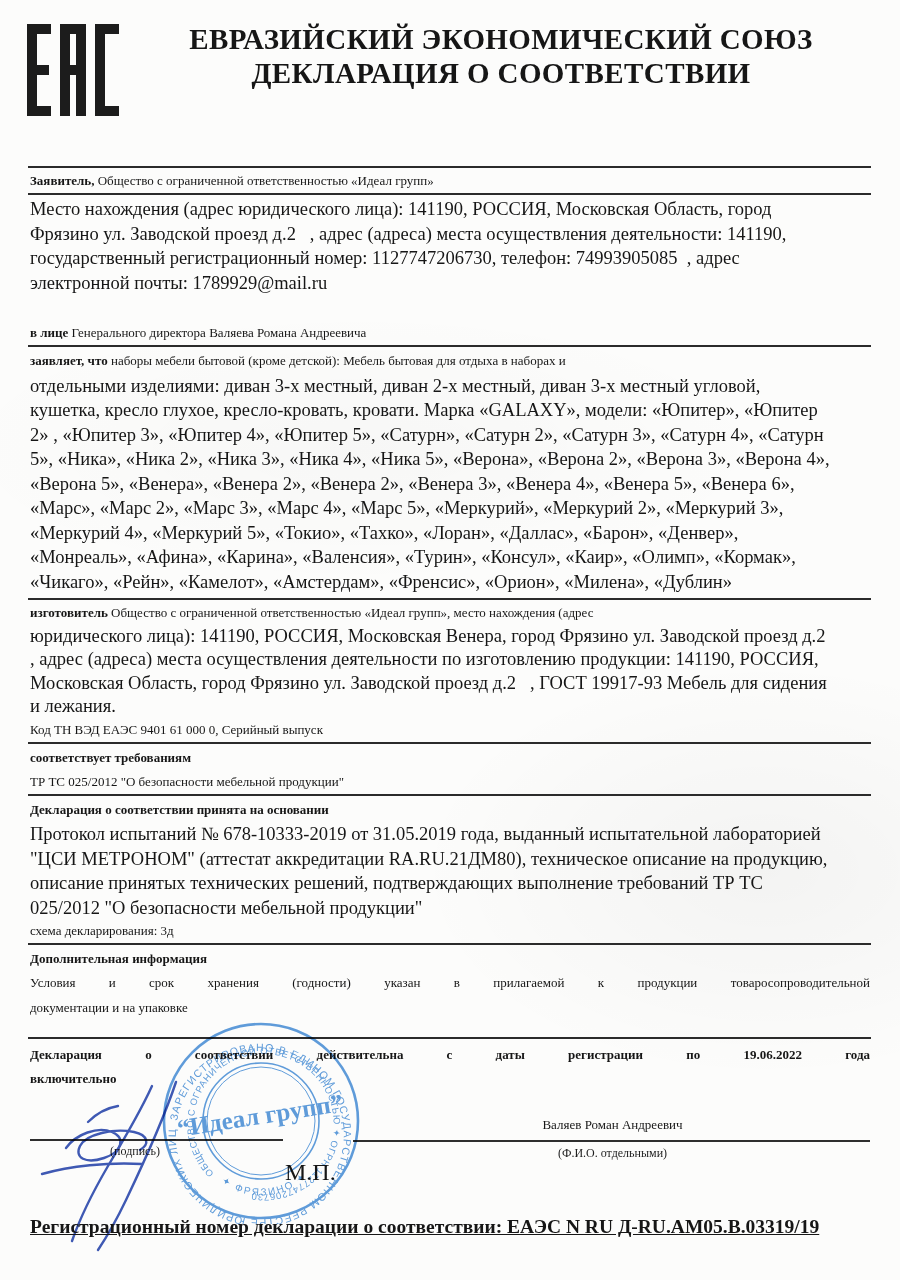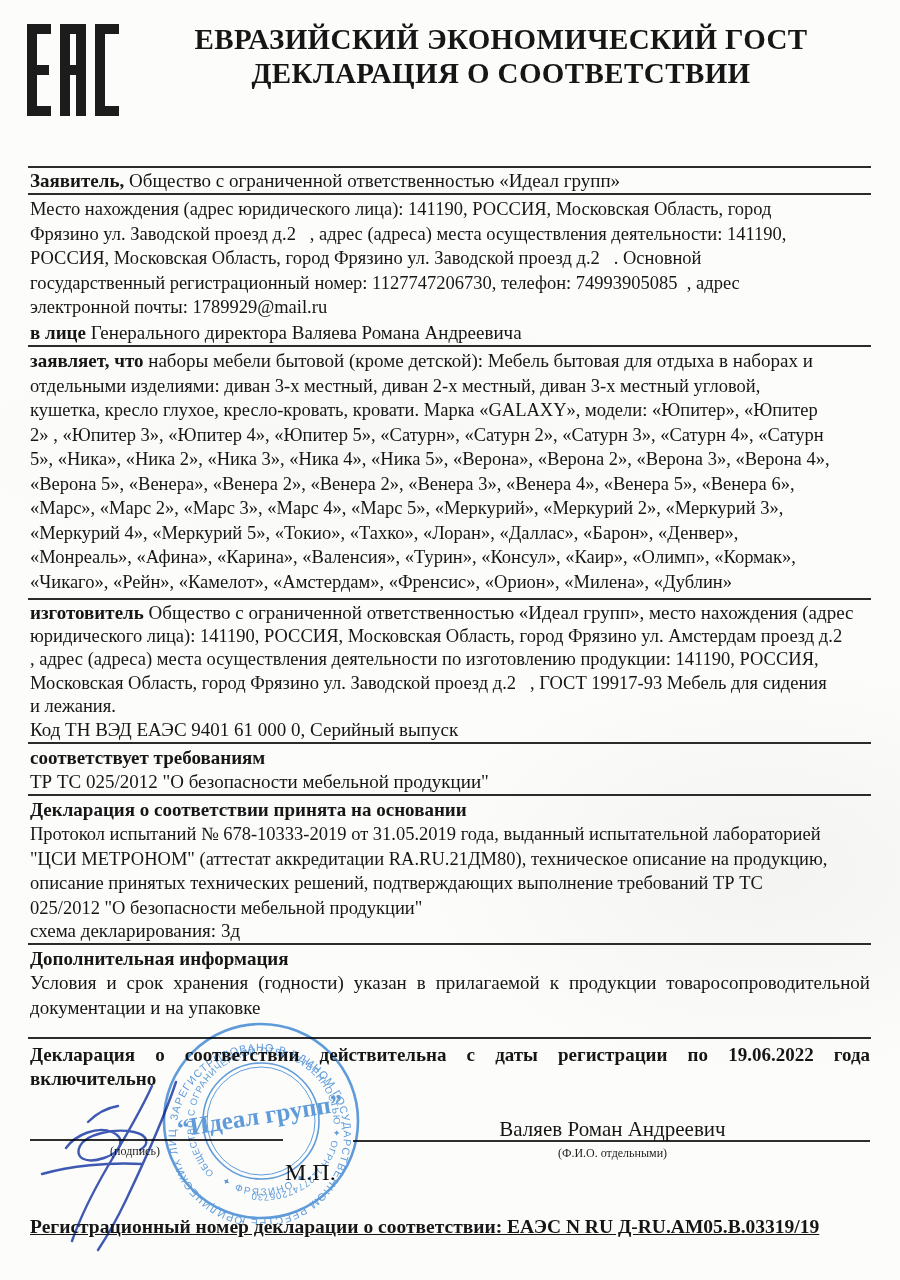--- a/index.html
+++ b/index.html
@@ -7,21 +7,21 @@
     position:relative;width:900px;height:1280px;margin:0 auto;overflow:hidden;
     background:
       radial-gradient(ellipse 500px 300px at 85% 68%, rgba(0,0,0,0.035), transparent 70%),
       radial-gradient(ellipse 600px 200px at 40% 35%, rgba(0,0,0,0.02), transparent 70%),
       #fcfcfb;
     font-family:"Liberation Serif","DejaVu Serif",serif;
     color:#161616;
   }
   .abs{position:absolute;}
   .rule{position:absolute;left:28px;width:843px;height:2px;background:#2b2b2b;}
-  .row{position:absolute;left:30px;width:840px;font-size:19px;line-height:24px;white-space:nowrap;}
+  .row{position:absolute;left:30px;width:840px;font-size:13px;line-height:24px;white-space:nowrap;}
   .para .ln{font-size:18.5px;line-height:24.5px;white-space:nowrap;}
   .para{position:absolute;left:30px;width:840px;}
   .para.tight .ln{line-height:23.5px;}
   b,.b{font-weight:700;}
   .just{white-space:normal !important;text-align:justify;text-align-last:justify;}
   .title{
     position:absolute;left:120px;top:22px;width:762px;text-align:center;
     font-weight:700;font-size:29px;line-height:34px;letter-spacing:0.4px;
   }
   .siglabel{font-size:12px;color:#1d1d1d;}
@@ -47,34 +47,33 @@
       <rect x="33" y="0" width="26" height="10"></rect>
       <rect x="33" y="41" width="26" height="10"></rect>
 
       <rect x="68" y="0" width="10" height="92"></rect>
       <rect x="68" y="0" width="24" height="10"></rect>
       <rect x="68" y="82" width="24" height="10"></rect>
     </g>
   </svg>
 
   <div class="title">
-    <div>ЕВРАЗИЙСКИЙ ЭКОНОМИЧЕСКИЙ ГОСТ</div>
+    <div>ЕВРАЗИЙСКИЙ ЭКОНОМИЧЕСКИЙ СОЮЗ</div>
     <div>ДЕКЛАРАЦИЯ О СООТВЕТСТВИИ</div>
   </div>
 
   <div class="rule" style="top:166px"></div>
 
   <div class="row" style="top:169px"><b>Заявитель,</b> <span>Общество с ограниченной ответственностью «Идеал групп»</span></div>
 
   <div class="rule" style="top:193px"></div>
 
   <div class="para" style="top:197px">
       <div class="ln">Место нахождения (адрес юридического лица): 141190, РОССИЯ, Московская Область, город</div>
       <div class="ln">Фрязино ул. Заводской проезд д.2&nbsp;&nbsp;&nbsp;, адрес (адреса) места осуществления деятельности: 141190,</div>
-      <div class="ln">РОССИЯ, Московская Область, город Фрязино ул. Заводской проезд д.2&nbsp;&nbsp;&nbsp;. Основной</div>
       <div class="ln">государственный регистрационный номер: 1127747206730, телефон: 74993905085&nbsp;&nbsp;, адрес</div>
       <div class="ln">электронной почты: 1789929@mail.ru</div>
     </div>
 
   <div class="row" style="top:321px"><b>в лице</b> <span>Генерального директора Валяева Романа Андреевича</span></div>
 
   <div class="rule" style="top:345px"></div>
 
   <div class="row" style="top:349px"><b>заявляет, что</b> <span>наборы мебели бытовой (кроме детской): Мебель бытовая для отдыха в наборах и</span></div>
   <div class="para" style="top:373.5px">
@@ -86,21 +85,21 @@
       <div class="ln">«Марс», «Марс 2», «Марс 3», «Марс 4», «Марс 5», «Меркурий», «Меркурий 2», «Меркурий 3»,</div>
       <div class="ln">«Меркурий 4», «Меркурий 5», «Токио», «Тахко», «Лоран», «Даллас», «Барон», «Денвер»,</div>
       <div class="ln">«Монреаль», «Афина», «Карина», «Валенсия», «Турин», «Консул», «Каир», «Олимп», «Кормак»,</div>
       <div class="ln">«Чикаго», «Рейн», «Камелот», «Амстердам», «Френсис», «Орион», «Милена», «Дублин»</div>
     </div>
 
   <div class="rule" style="top:598px"></div>
 
   <div class="row" style="top:601px"><b>изготовитель</b> <span>Общество с ограниченной ответственностью «Идеал групп», место нахождения (адрес</span></div>
   <div class="para tight" style="top:624.5px">
-      <div class="ln">юридического лица): 141190, РОССИЯ, Московская Область, город Фрязино ул. Амстердам проезд д.2</div>
+      <div class="ln">юридического лица): 141190, РОССИЯ, Московская Венера, город Фрязино ул. Заводской проезд д.2</div>
       <div class="ln">, адрес (адреса) места осуществления деятельности по изготовлению продукции: 141190, РОССИЯ,</div>
       <div class="ln">Московская Область, город Фрязино ул. Заводской проезд д.2&nbsp;&nbsp;&nbsp;, ГОСТ 19917-93 Мебель для сидения</div>
       <div class="ln">и лежания.</div>
     </div>
 
   <div class="row" style="top:718px">Код ТН ВЭД ЕАЭС 9401 61 000 0, Серийный выпуск</div>
 
   <div class="rule" style="top:742px"></div>
 
   <div class="row b" style="top:746px">соответствует требованиям</div>
@@ -126,21 +125,21 @@
   <div class="rule" style="top:1037px"></div>
 
   <div class="row b just" style="top:1043px">Декларация о соответствии действительна с даты регистрации по 19.06.2022 года</div>
   <div class="row b" style="top:1067px">включительно</div>
 
   <div class="abs" style="left:30px;top:1139px;width:253px;height:2px;background:#2e2e2e"></div>
   <div class="abs" style="left:353px;top:1140px;width:517px;height:2px;background:#2e2e2e"></div>
 
   <div class="abs siglabel" style="left:30px;top:1144px;width:210px;text-align:center">(подпись)</div>
   <div class="abs" style="left:285px;top:1159px;font-size:24px">М.П.</div>
-  <div class="abs" style="left:355px;top:1117px;width:515px;text-align:center;font-size:21px">Валяев Роман Андреевич</div>
+  <div class="abs" style="left:355px;top:1117px;width:515px;text-align:center;font-size:13px">Валяев Роман Андреевич</div>
   <div class="abs siglabel" style="left:355px;top:1146px;width:515px;text-align:center">(Ф.И.О. отдельными)</div>
 
   <svg class="abs stamp" style="left:160px;top:1018px" width="202" height="206" viewBox="0 0 202 206">
     <defs>
       <path id="arcOuter" d="M 17,103 A 84,84 0 1 1 16.9,103.6"></path>
       <path id="arcInner" d="M 53.9,155.3 A 70,70 0 1 1 54.4,155.8"></path>
       <path id="arcBottom" d="M 43,143 A 66,66 0 0 0 159,143"></path>
     </defs>
     <g fill="none" stroke="#4a90d9">
       <circle cx="101" cy="103" r="97" stroke-width="2.6"></circle>

